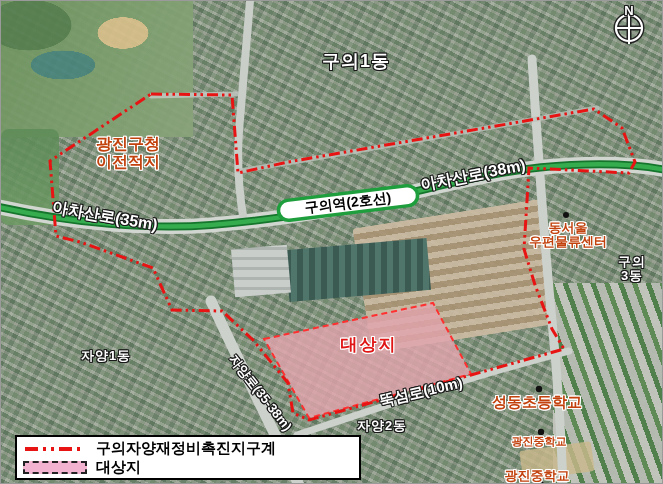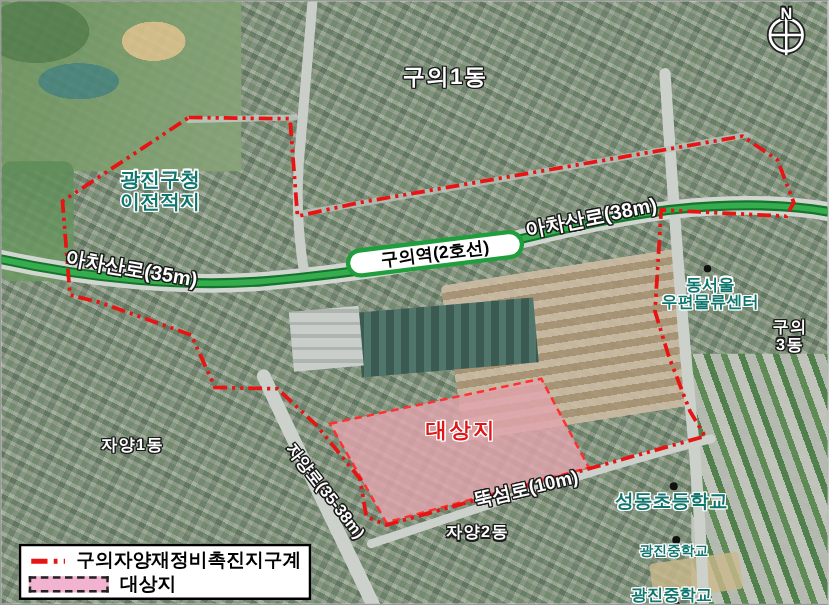--- a/index.html
+++ b/index.html
@@ -37,25 +37,25 @@
   .white-bldg{left:232px;top:246px;width:56px;height:48px;transform:rotate(-5deg);
     background:repeating-linear-gradient(5deg,#c9cecb 0 7px,#aeb5b1 7px 10px);}
   .apts-e{left:552px;top:282px;width:111px;height:202px;opacity:.95;
     background:repeating-linear-gradient(70deg,#4e7f49 0 5px,#b7bcb2 5px 13px,#5d8a54 13px 18px,#c3c6bd 18px 26px);}
   .school-field{left:520px;top:445px;width:72px;height:30px;transform:rotate(-8deg);
     background:#cbb98c;opacity:.8;border-radius:3px;}
   svg.overlay{position:absolute;left:0;top:0;}
   
   .lbl{position:absolute;font-weight:bold;white-space:pre-line;text-align:center;line-height:1.1;}
   .o-dark{color:#fff;text-shadow:-1px -1px 0 #1a1a1a,0 -1px 0 #1a1a1a,1px -1px 0 #1a1a1a,-1px 0 0 #1a1a1a,1px 0 0 #1a1a1a,-1px 1px 0 #1a1a1a,0 1px 0 #1a1a1a,1px 1px 0 #1a1a1a;}
-  .o-light{color:#0f766e;text-shadow:-1px -1px 0 #fff,0 -1px 0 #fff,1px -1px 0 #fff,-1px 0 0 #fff,1px 0 0 #fff,-1px 1px 0 #fff,0 1px 0 #fff,1px 1px 0 #fff;}
+  .o-light{color:#c2410c;text-shadow:-1px -1px 0 #fff,0 -1px 0 #fff,1px -1px 0 #fff,-1px 0 0 #fff,1px 0 0 #fff,-1px 1px 0 #fff,0 1px 0 #fff,1px 1px 0 #fff;}
   .o-red{color:#e01515;text-shadow:-1px -1px 0 #fff,0 -1px 0 #fff,1px -1px 0 #fff,-1px 0 0 #fff,1px 0 0 #fff,-1px 1px 0 #fff,0 1px 0 #fff,1px 1px 0 #fff;}
   
   .legend{
-    position:absolute;left:14px;top:434px;width:234px;height:45px;
+    position:absolute;left:14px;top:434px;width:346px;height:45px;
     background:#fff;border:2px solid #000;box-sizing:border-box;
     display:flex;flex-direction:column;justify-content:space-evenly;padding:2px 6px;
   }
   .legend-row{display:flex;align-items:center;gap:9px;}
   .legend-swatch-area{width:64px;height:13px;background:#f2b3d1;border:2px dashed #222;box-sizing:border-box;}
   .legend-label{font-size:15px;font-weight:bold;color:#000;white-space:nowrap;}
 </style>
 </head>
 <body>
 

